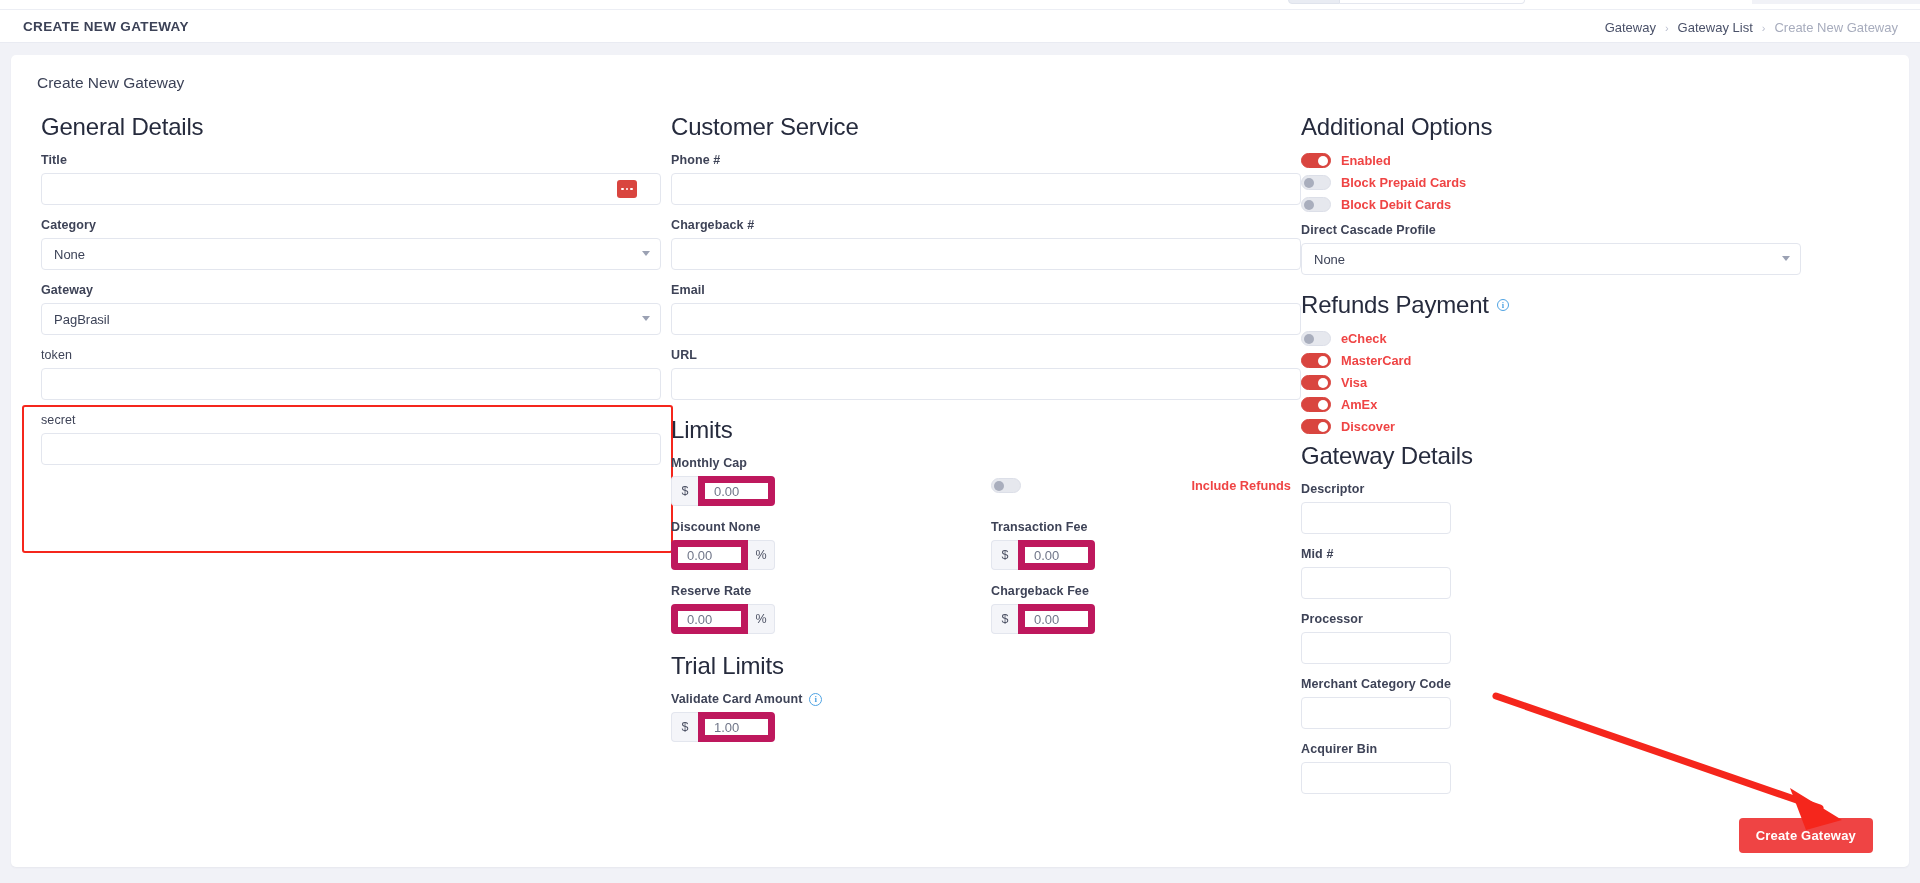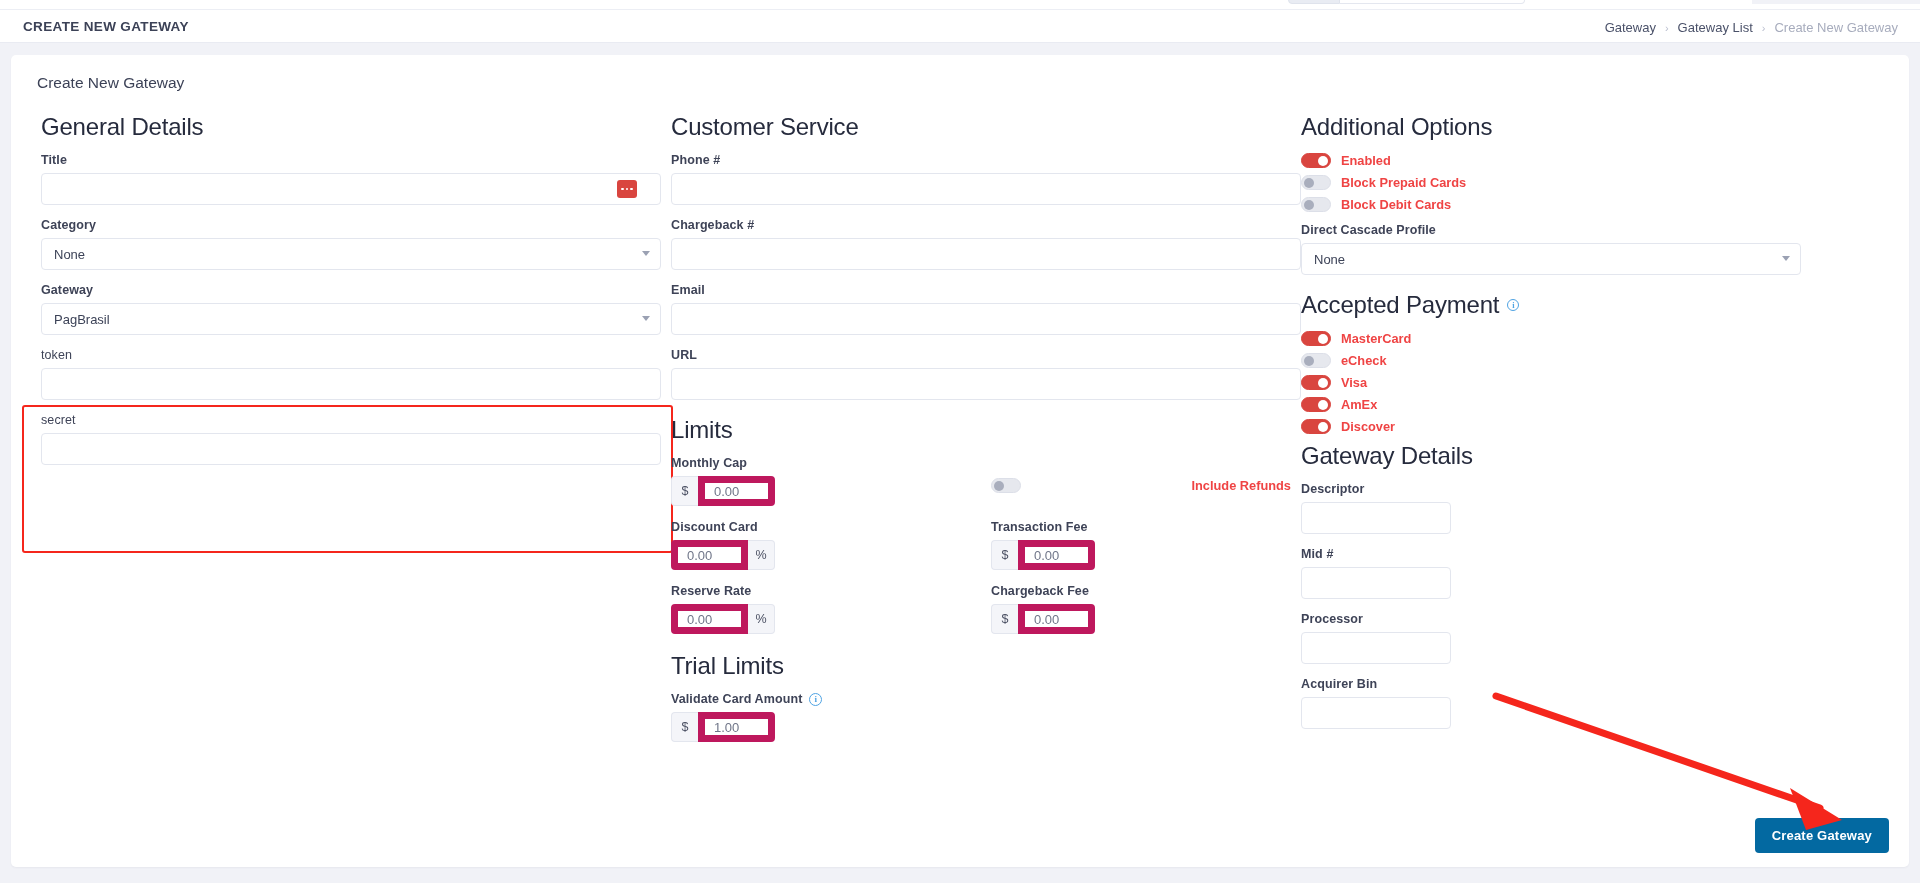--- a/index.html
+++ b/index.html
@@ -167,22 +167,22 @@
     font-size: 13px; color: #51566b; padding: 0 9px; outline: none;
   }
   .igroup input.r { border-radius: 0 4px 4px 0; }
   .igroup input.l { border-radius: 4px 0 0 4px; }
   .igroup input::placeholder { color: #707689; }
 
   .small-field { width: 150px; }
 
   
   .btn-create {
-    position: absolute; right: 20px; bottom: 14px;
-    background: #0369a1; color: #fff;
+    position: absolute; right: 36px; bottom: 14px;
+    background: #ef4444; color: #fff;
     border: none; border-radius: 4px;
     font-family: "Liberation Sans", sans-serif;
     font-size: 13px; font-weight: bold;
     padding: 10px 17px; cursor: pointer;
     letter-spacing: .2px;
   }
 
   
   .arrow { position: absolute; left: 1490px; top: 690px; pointer-events: none; }
 
@@ -295,21 +295,21 @@
           <span class="toggle">
               <span class="knob"></span>
             </span>
           <span class="toglabel">Include Refunds</span>
         </div>
       </div>
     </div>
 
     <div class="grid2" style="margin-top:14px;">
       <div class="gcol-l">
-        <label class="flabel">Discount Card</label>
+        <label class="flabel">Discount None</label>
         <div class="igroup">
           <input class="l" type="text" placeholder="0.00" style="">
           <span class="affix post">%</span>
         </div>
       </div>
       <div class="gcol-r">
         <label class="flabel">Transaction Fee</label>
         <div class="igroup">
           <span class="affix pre">$</span>
           <input class="r" type="text" placeholder="0.00" style="">
@@ -372,35 +372,35 @@
 
     <div class="fgroup" style="margin-top:11px;width:500px;">
       <label class="flabel">Direct Cascade Profile</label>
       <div class="fselect">
         <div class="fsbox">None</div>
         <span class="caret"></span>
       </div>
     </div>
 
     <h2 class="sec" style="margin-top:16px;">
-      <span>Accepted Payment</span>
+      <span>Refunds Payment</span>
       <span class="info-icon sm">i</span>
     </h2>
 
     <div class="togrow">
+      <span class="toggle">
+          <span class="knob"></span>
+        </span>
+      <span class="toglabel">eCheck</span>
+    </div>
+    <div class="togrow">
       <span class="toggle on">
           <span class="knob"></span>
         </span>
       <span class="toglabel">MasterCard</span>
-    </div>
-    <div class="togrow">
-      <span class="toggle">
-          <span class="knob"></span>
-        </span>
-      <span class="toglabel">eCheck</span>
     </div>
     <div class="togrow">
       <span class="toggle on">
           <span class="knob"></span>
         </span>
       <span class="toglabel">Visa</span>
     </div>
     <div class="togrow">
       <span class="toggle on">
           <span class="knob"></span>
@@ -419,20 +419,24 @@
     <div class="fgroup">
       <label class="flabel">Descriptor</label>
       <input class="finput small-field" type="text" value="" style="">
     </div>
     <div class="fgroup">
       <label class="flabel">Mid #</label>
       <input class="finput small-field" type="text" value="" style="">
     </div>
     <div class="fgroup">
       <label class="flabel">Processor</label>
+      <input class="finput small-field" type="text" value="" style="">
+    </div>
+    <div class="fgroup">
+      <label class="flabel">Merchant Category Code</label>
       <input class="finput small-field" type="text" value="" style="">
     </div>
     <div class="fgroup">
       <label class="flabel">Acquirer Bin</label>
       <input class="finput small-field" type="text" value="" style="">
     </div>
   </div>
 
   <button class="btn-create">Create Gateway</button>
 </div>

